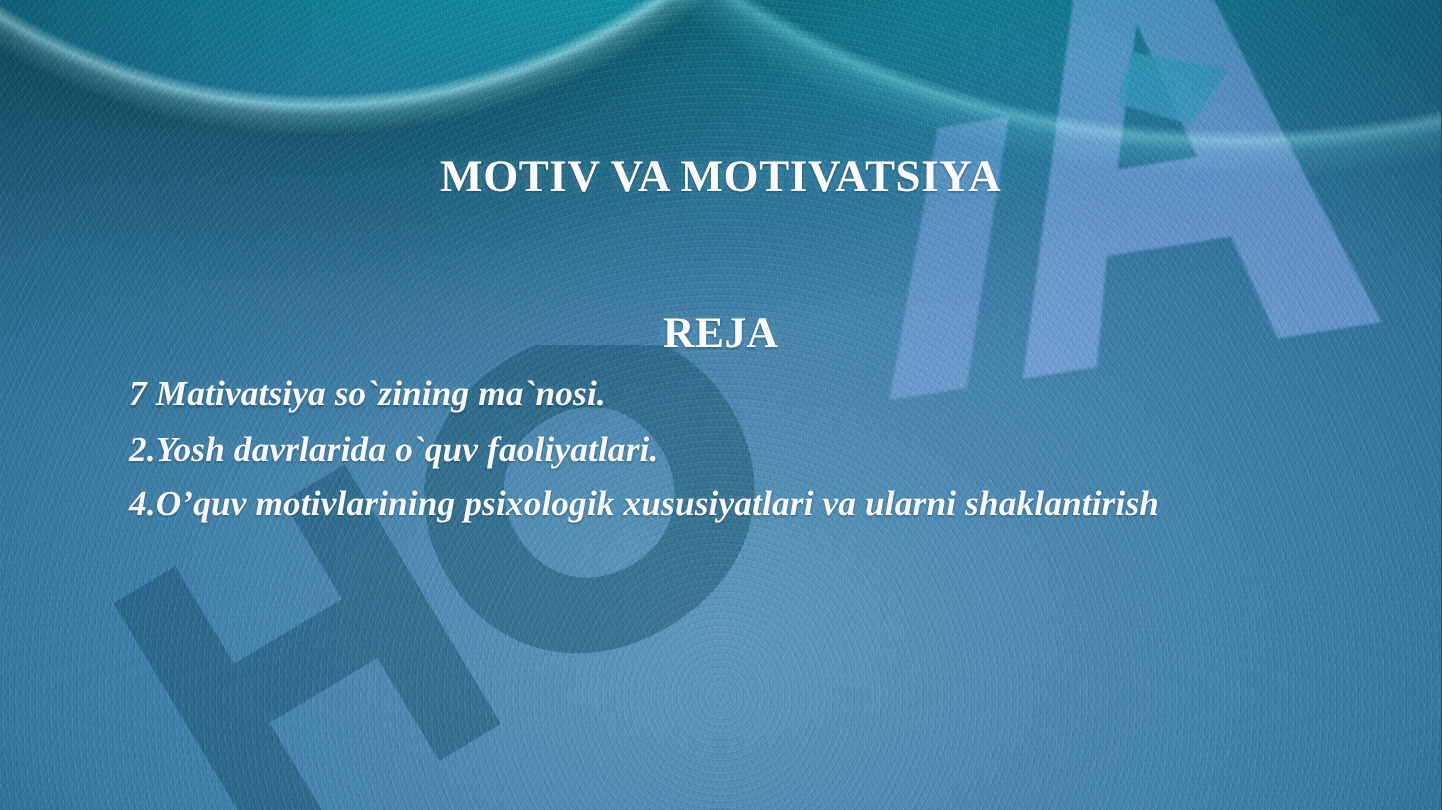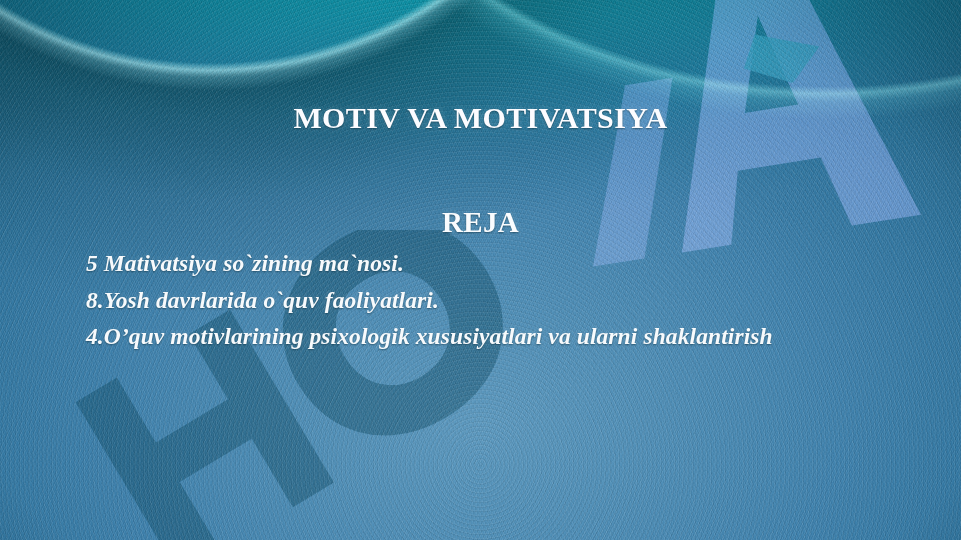--- a/index.html
+++ b/index.html
@@ -268,19 +268,19 @@
   <div class="bg-layer" id="bg-scan"></div>
   <div class="bg-layer" id="bg-vignette"></div>
 
   <div id="content">
 
     <div id="slide-title">MOTIV VA MOTIVATSIYA</div>
 
     <div id="reja-heading">REJA</div>
 
     <ul id="body-list">
-      <li>5 Mativatsiya so`zining ma`nosi.</li>
-      <li>8.Yosh davrlarida o`quv faoliyatlari.</li>
+      <li>7 Mativatsiya so`zining ma`nosi.</li>
+      <li>2.Yosh davrlarida o`quv faoliyatlari.</li>
       <li>4.O’quv motivlarining psixologik xususiyatlari va ularni shaklantirish</li>
     </ul>
 
   </div>
 </div>
 
 </body></html>

